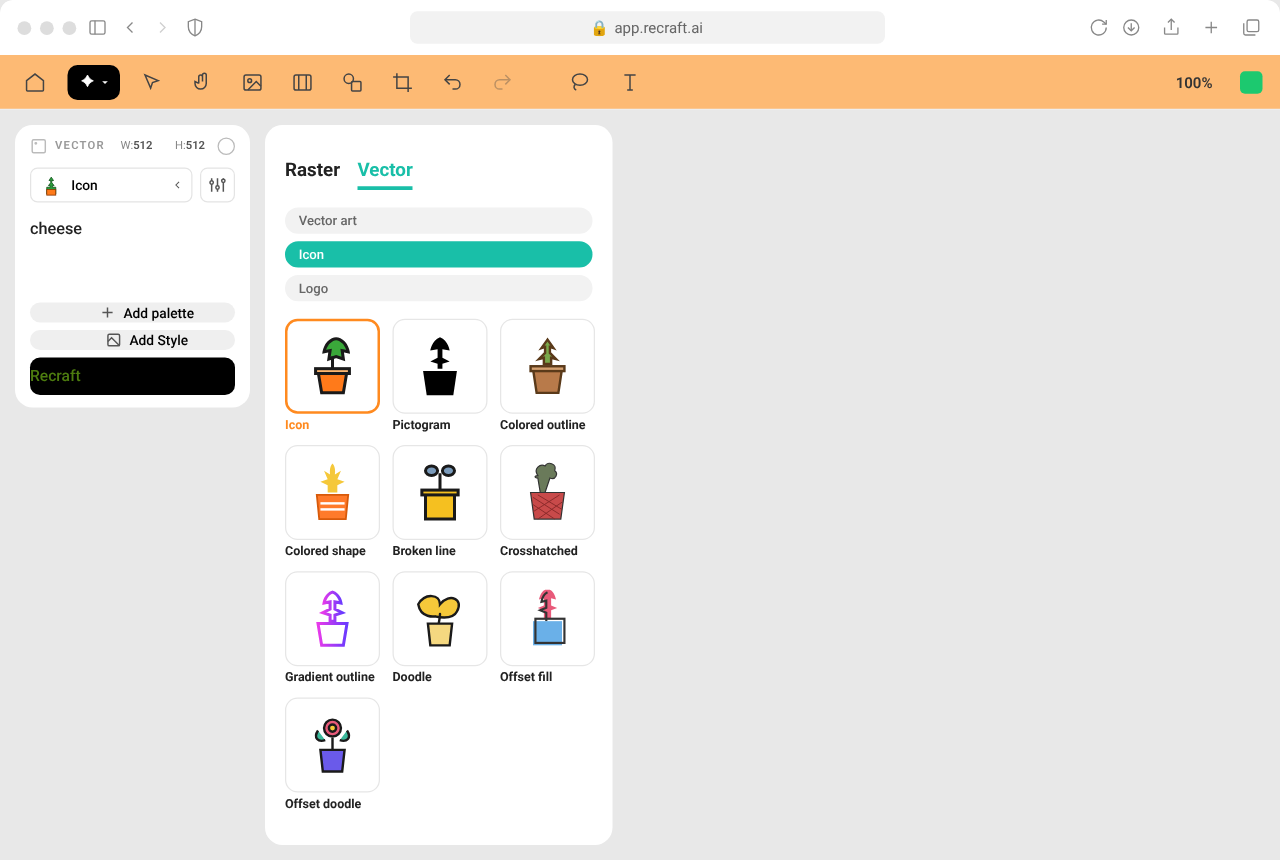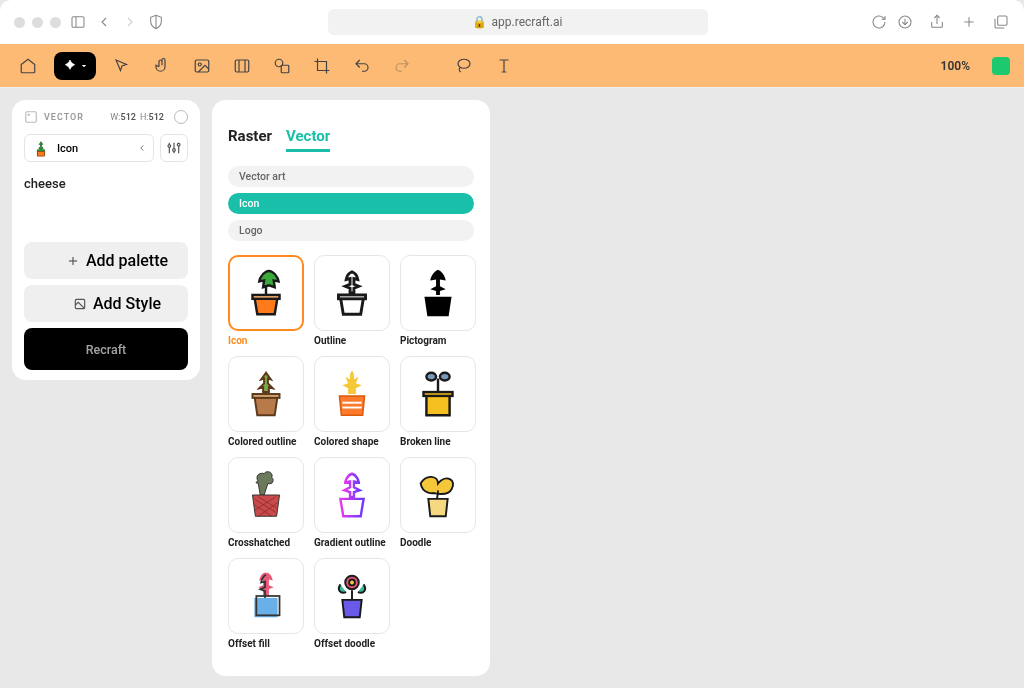--- a/index.html
+++ b/index.html
@@ -23,32 +23,32 @@
     .tool-pill svg { stroke: #fff; fill: #fff; }
     .zoom { margin-left: auto; font-size: 12px; font-weight: 600; color: #333; }
     .brand-sq { width: 18px; height: 18px; background: #1cc96f; border-radius: 4px; margin-left: 10px; }
     
     
     .main { display: flex; padding: 12px; gap: 12px; height: calc(100% - 88px); }
     
     
     .sidebar { width: 188px; background: #fff; border-radius: 14px; padding: 10px 12px; display: flex; flex-direction: column; height: fit-content; }
     .sb-top { display: flex; align-items: center; gap: 6px; font-size: 9px; letter-spacing: 1px; color: #999; font-weight: 600; }
-    .sb-top .wh { margin-left: auto; display: flex; gap: 4px; font-size: 9px; color: #888; letter-spacing: 0; }
+    .sb-top .wh { margin-left: auto; display: flex; gap: 18px; font-size: 9px; color: #888; letter-spacing: 0; }
     .sb-top .wh span { font-weight: 400; }
     .sb-top .wh b { font-weight: 600; color: #555; }
     .history-ico { width: 14px; height: 14px; border: 1.4px solid #bbb; border-radius: 50%; margin-left: 4px; position: relative; }
     .sb-style-row { display: flex; gap: 6px; margin-top: 10px; }
     .sb-style { flex: 1; height: 28px; border: 1px solid #e4e4e4; border-radius: 6px; display: flex; align-items: center; padding: 0 6px; gap: 6px; font-size: 11px; font-weight: 500; }
     .sb-style .thumb { width: 20px; height: 20px; border-radius: 3px; display: flex; align-items: center; justify-content: center; }
     .sb-style .chev { margin-left: auto; }
     .sb-settings { width: 28px; height: 28px; border: 1px solid #e4e4e4; border-radius: 6px; display: flex; align-items: center; justify-content: center; }
     .prompt { margin-top: 14px; font-size: 13px; font-weight: 500; color: #222; min-height: 60px; }
-    .sb-btn { height: 37px; background: #efefef; border-radius: 8px; display: flex; align-items: center; justify-content: center; gap: 6px; font-size: 16px; font-weight: 500; margin-top: 6px; padding-left: 22px; }
-    .recraft-btn { height: 42px; background: #000; color: #a3a3a3; border-radius: 8px; display: flex; align-items: center; justify-content: center; font-size: 12.5px; font-weight: 500; margin-top: 6px; }
+    .sb-btn { height: 16px; background: #efefef; border-radius: 8px; display: flex; align-items: center; justify-content: center; gap: 6px; font-size: 11px; font-weight: 500; margin-top: 6px; padding-left: 22px; }
+    .recraft-btn { height: 30px; background: #000; color: #4d7c0f; border-radius: 8px; display: flex; align-items: center; justify-content: flex-start; font-size: 12.5px; font-weight: 500; margin-top: 6px; }
     
     
     .style-panel { width: 278px; background: #fff; border-radius: 14px; padding: 27px 16px; height: fit-content; }
     .sp-tabs { display: flex; gap: 14px; font-size: 15px; font-weight: 700; margin-bottom: 14px; }
     .sp-tab { color: #222; border-bottom: 3px solid transparent; padding-bottom: 4px; }
     .sp-tab.active { color: #19bfa8; border-bottom-color: #19bfa8; }
     .sp-chips { display: flex; gap: 6px; margin-bottom: 14px; flex-direction: column; }
     .chip { padding: 4px 11px; border-radius: 12px; font-size: 10.5px; font-weight: 500; background: #f2f2f2; color: #666; }
     .chip.active { background: #19bfa8; color: #fff; }
     .grid { display: grid; grid-template-columns: repeat(3, 1fr); gap: 10px 10px; }
@@ -288,32 +288,20 @@
                 <path d="M18 34h24l-3 18H21z" fill="#ff7a1a"></path>
                 <rect x="16" y="32" width="28" height="4" fill="#ffb870"></rect>
               </g>
             </svg>
       </div>
           <div class="label selected">Icon</div>
         </div>
       <div class="cell">
           <div class="card">
         <svg viewBox="0 0 60 60">
-              <g stroke="#1a1a1a" stroke-width="3" fill="#fff">
-                <path d="M30 8c-5 2-6 8-6 8l4-1v6l-5 2 5 2v5h4v-5l5-2-5-2v-6l4 1s-1-6-6-8z"></path>
-                <path d="M18 34h24l-3 18H21z"></path>
-                <rect x="16" y="32" width="28" height="4"></rect>
-              </g>
-            </svg>
-      </div>
-          <div class="label">Outline</div>
-        </div>
-      <div class="cell">
-          <div class="card">
-        <svg viewBox="0 0 60 60">
               <g fill="#000">
                 <path d="M30 6c-7 3-8 11-8 11l6-1v7l-6 3 6 2v4h4v-4l6-2-6-3v-7l6 1s-1-8-8-11z"></path>
                 <path d="M16 34h28l-3 20H19z"></path>
               </g>
             </svg>
       </div>
           <div class="label">Pictogram</div>
         </div>
 
       <div class="cell">

